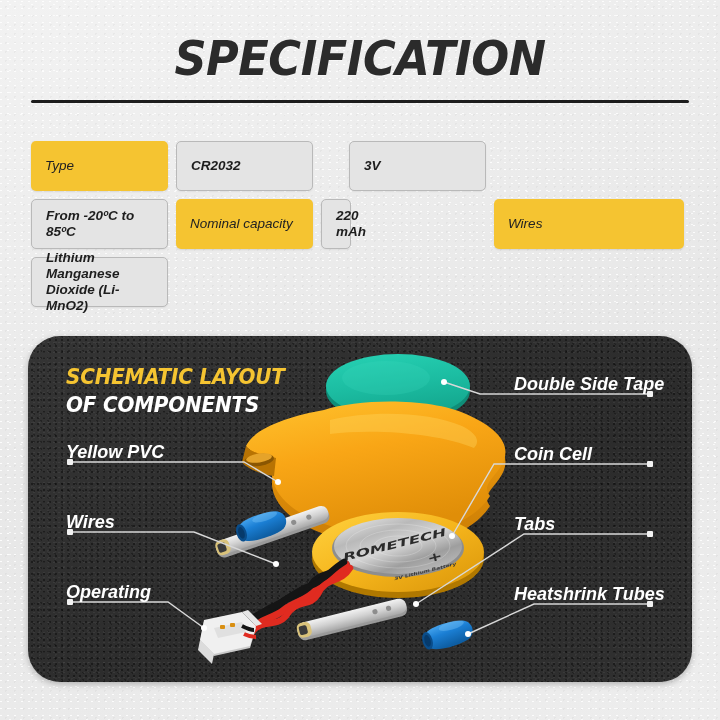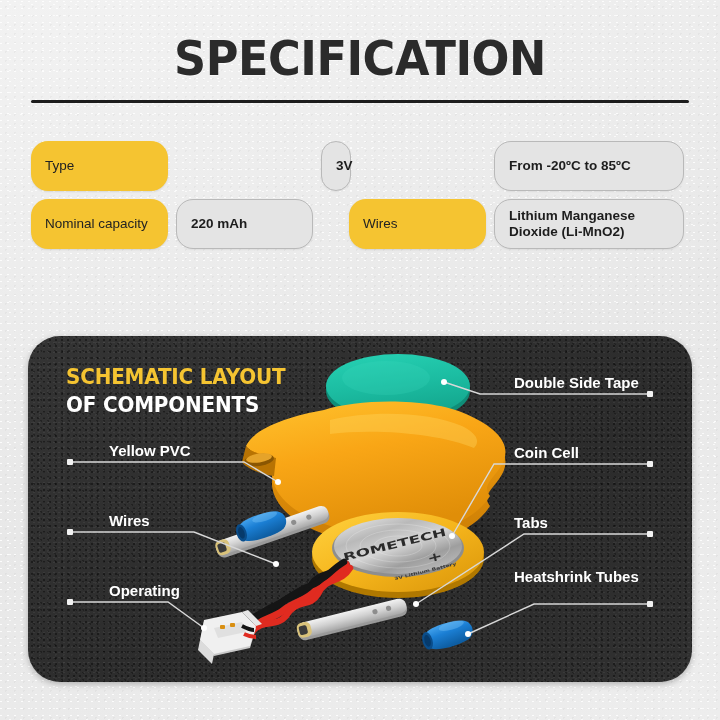--- a/index.html
+++ b/index.html
@@ -17,20 +17,21 @@
     position: relative;
     width: 720px;
     height: 720px;
     background-color: #ececec;
     background-image:
       radial-gradient(circle at 12% 22%, rgba(255,255,255,0.85) 0 1px, transparent 1px),
       radial-gradient(circle at 63% 77%, rgba(0,0,0,0.035) 0 1px, transparent 1px),
       radial-gradient(circle at 88% 41%, rgba(255,255,255,0.7) 0 1px, transparent 1px),
       linear-gradient(160deg, #f2f2f2 0%, #e8e8e8 55%, #ededed 100%);
     background-size: 7px 7px, 9px 9px, 11px 11px, 100% 100%;
+    font-style: italic;
   }
 
   
   .page-title {
     position: absolute;
     left: 0; top: 30px;
     width: 720px;
     text-align: center;
     font-family: "DejaVu Sans", sans-serif;
     font-weight: bold;
@@ -56,21 +57,21 @@
     display: grid;
     grid-template-columns: 137px 137px 20px 137px 190px;
     grid-auto-rows: 50px;
     row-gap: 8px;
     column-gap: 8px;
   }
   .cell {
     display: flex;
     align-items: center;
     box-sizing: border-box;
-    border-radius: 17px;
+    border-radius: 5px;
     padding: 0 14px;
     font-size: 13.5px;
     line-height: 1.18;
   }
   .cell.label {
     background: #f5c431;
     color: #222222;
     font-weight: normal;
     box-shadow: 0 1px 2px rgba(0,0,0,0.10);
   }
@@ -110,25 +111,25 @@
     transform: scaleX(0.95);
     transform-origin: left center;
   }
   .schem-title .l1 { color: #f5c431; display: block; }
   .schem-title .l2 { color: #ffffff; display: block; margin-top: 4px; }
 
   
   .callout {
     position: absolute;
     color: #ffffff;
-    font-size: 15px;
+    font-size: 18px;
     font-weight: bold;
     white-space: nowrap;
   }
-  .callout.left  { text-align: left; margin-left: 43px; }
+  .callout.left  { text-align: left; }
   .callout.right { text-align: left; }
 
   
   .leaders {
     position: absolute;
     left: 0; top: 0;
     width: 664px; height: 346px;
     pointer-events: none;
   }
 
@@ -143,20 +144,21 @@
 <body>
 
 <div id="page">
 
   <div class="page-title">SPECIFICATION</div>
   <div class="title-rule"></div>
 
   <div class="spec-grid">
 
     <div class="cell label">Type</div>
+    <div class="cell value">CR2032</div>
     <div class="spacer"></div>
 
     <div class="cell value">3V</div>
     <div class="spacer"></div>
     <div class="cell value">From -20ºC to 85ºC</div>
 
     <div class="cell label">Nominal capacity</div>
     <div class="cell value">220 mAh</div>
     <div class="spacer"></div>
     <div class="cell label">Wires</div>
@@ -362,16 +364,16 @@
       </g>
     </svg>
 
     <div class="callout left" style="left:38px; top:106px;">Yellow PVC</div>
     <div class="callout left" style="left:38px; top:176px;">Wires</div>
     <div class="callout left" style="left:38px; top:246px;">Operating</div>
 
     <div class="callout right" style="left:486px; top:38px;">Double Side Tape</div>
     <div class="callout right" style="left:486px; top:108px;text-align:right;">Coin Cell</div>
     <div class="callout right" style="left:486px; top:178px;">Tabs</div>
-    <div class="callout right" style="left:486px; top:232px;">Heatshrink Tubes</div>
+    <div class="callout right" style="left:486px; top:248px;">Heatshrink Tubes</div>
   </div>
 
 </div>
 
 </body></html>

